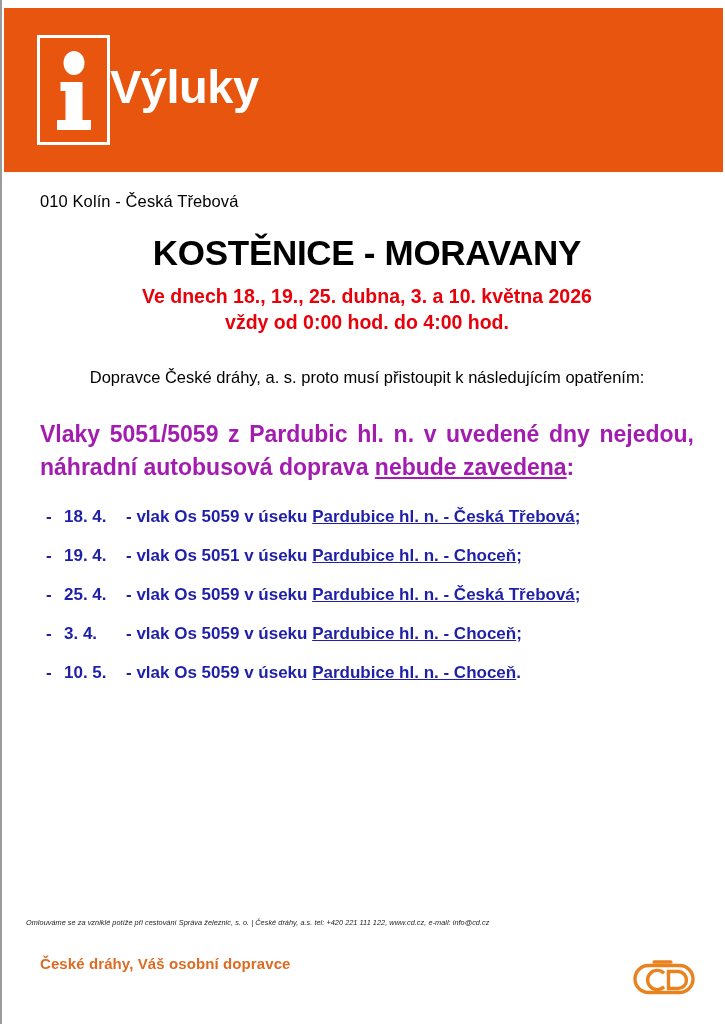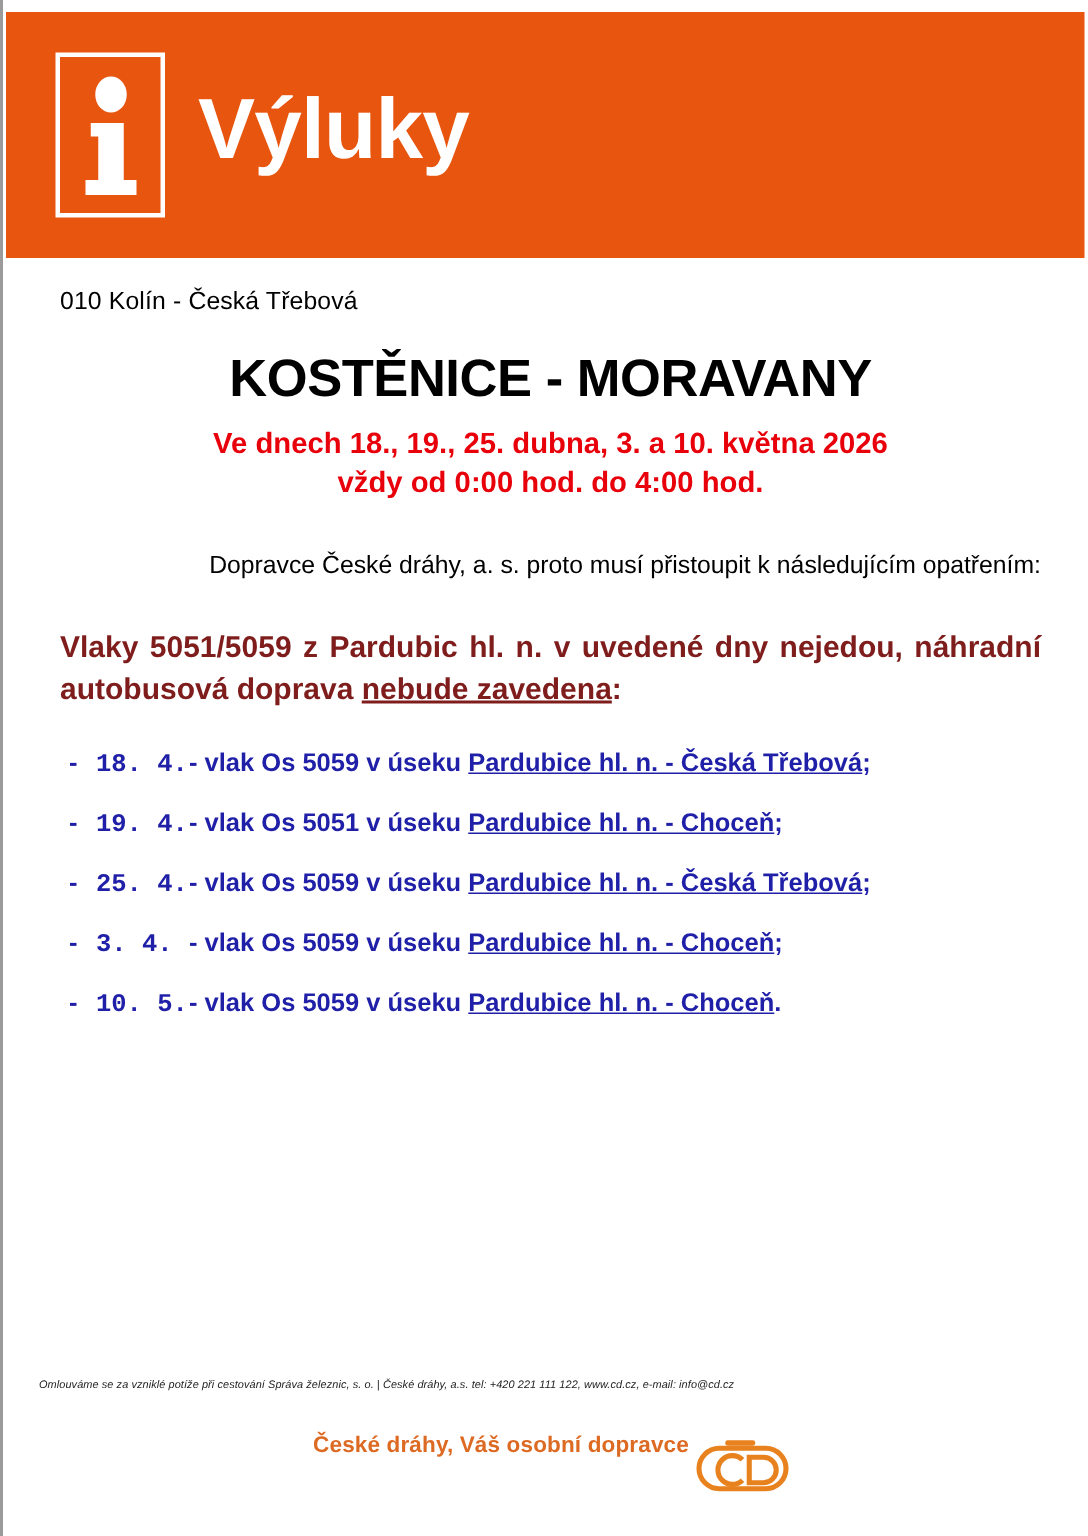--- a/index.html
+++ b/index.html
@@ -76,23 +76,22 @@
   .info-icon .base {
     position: absolute;
     left: 50%;
     top: 82px;
     transform: translateX(-50%);
     width: 34px;
     height: 10px;
     background: #ffffff;
   }
   .banner-title {
-    margin-left: 22px;
     color: #ffffff;
-    font-size: 57px;
+    font-size: 47px;
     font-weight: 600;
     letter-spacing: -0.5px;
     line-height: 1;
     padding-bottom: 8px;
   }
 
   
   .content {
     position: absolute;
     left: 0;
@@ -121,32 +120,32 @@
     font-weight: bold;
     font-size: 19.5px;
     line-height: 1.32;
     margin-top: 11px;
   }
 
   .para {
     font-size: 16.5px;
     line-height: 1.42;
     margin-top: 31px;
-    text-align: right;
+    text-align: center;
   }
   .para.justify {
     text-align: justify;
     text-justify: inter-word;
   }
   .para b { font-weight: bold; }
 
   .warn {
-    color: #7f1d1d;
-    font-weight: bold;
-    font-size: 20px;
+    color: #a21caf;
+    font-weight: bold;
+    font-size: 23px;
     line-height: 1.42;
     margin-top: 28px;
     text-align: justify;
     text-justify: inter-word;
   }
   .warn .u { text-decoration: underline; }
 
   .bullets {
     margin-top: 24px;
     color: #1F1FA8;
@@ -160,21 +159,20 @@
     padding-left: 6px;
   }
   .bullet:first-child { margin-top: 0; }
   .bullet .dash {
     width: 18px;
     flex: none;
   }
   .bullet .date {
     width: 62px;
     flex: none;
-    font-family: Liberation Mono, monospace;
   }
   .bullet .rest { flex: 1; }
   .bullet .seg { text-decoration: underline; }
 
   
   .fineprint {
     position: absolute;
     left: 24px;
     top: 918px;
     font-size: 7.3px;
@@ -183,21 +181,21 @@
     white-space: nowrap;
     font-style: italic;
   }
   .footer {
     position: absolute;
     left: 38px;
     top: 955px;
     width: 660px;
     display: flex;
     align-items: flex-start;
-    justify-content: center;
+    justify-content: space-between;
   }
   .footer-text { color: #DD6A22; }
   .footer-claim {
     font-size: 15px;
     font-weight: bold;
     letter-spacing: 0.1px;
   }
   .footer-row {
     margin-top: 7px;
     display: flex;

